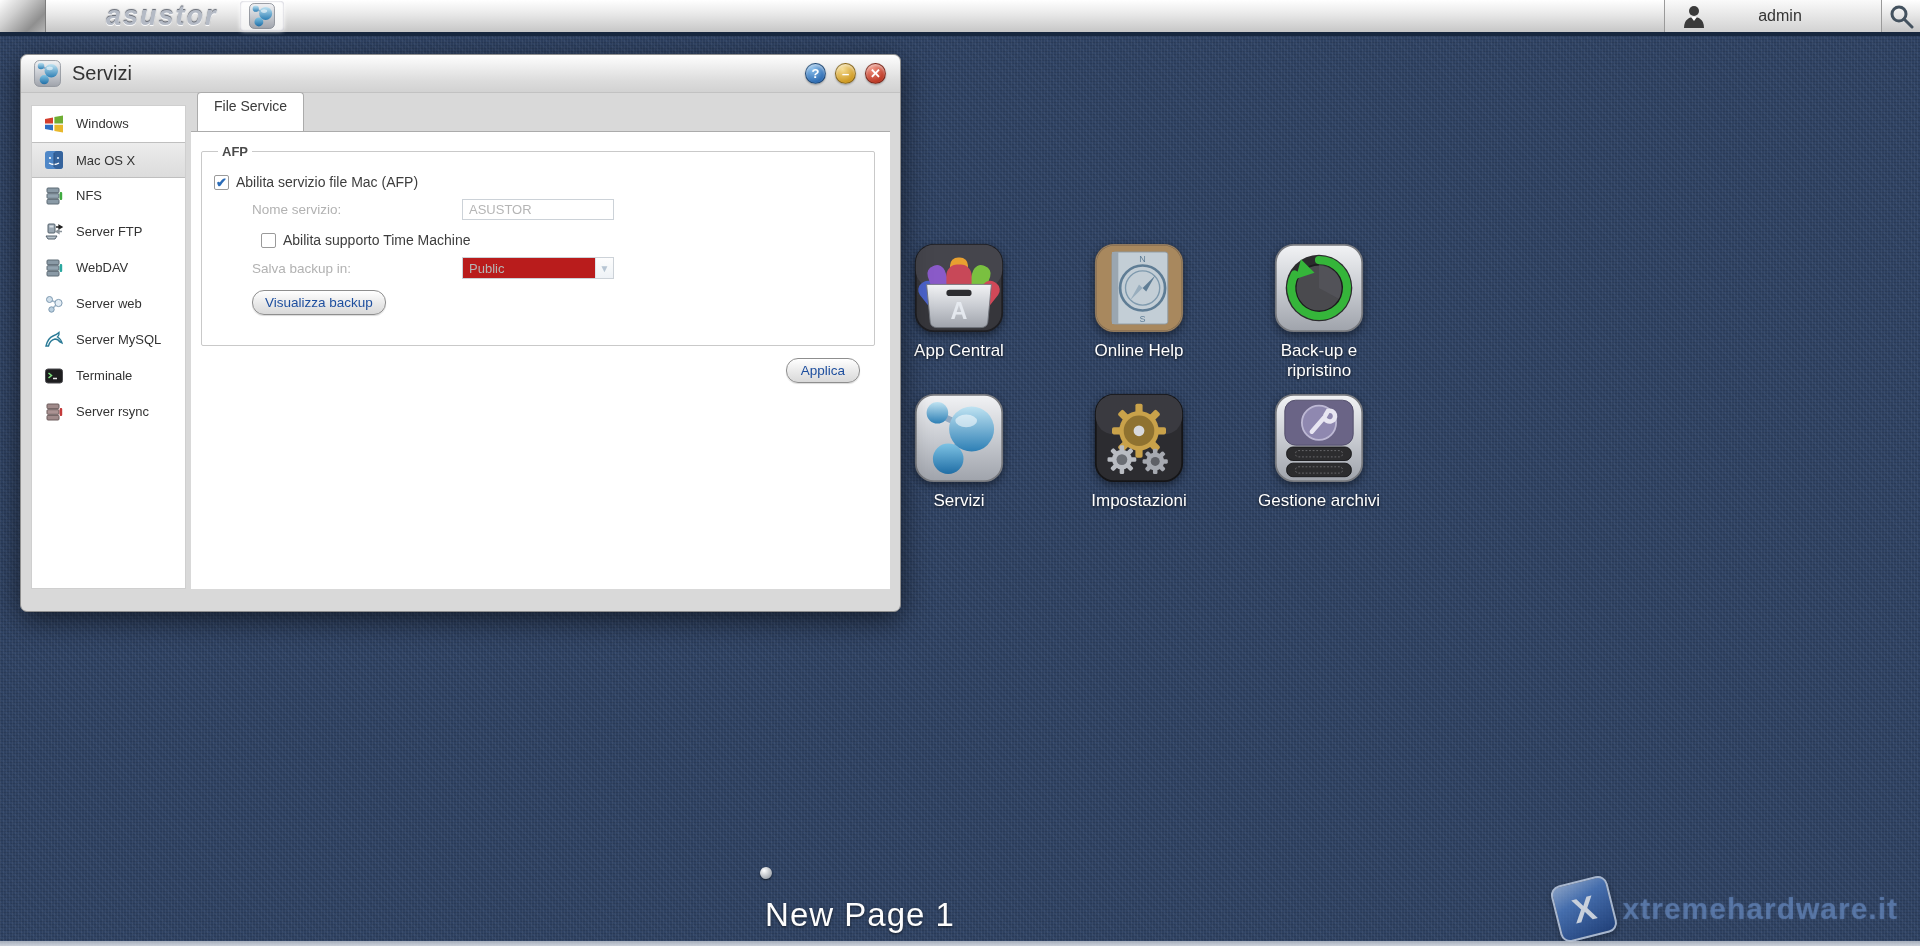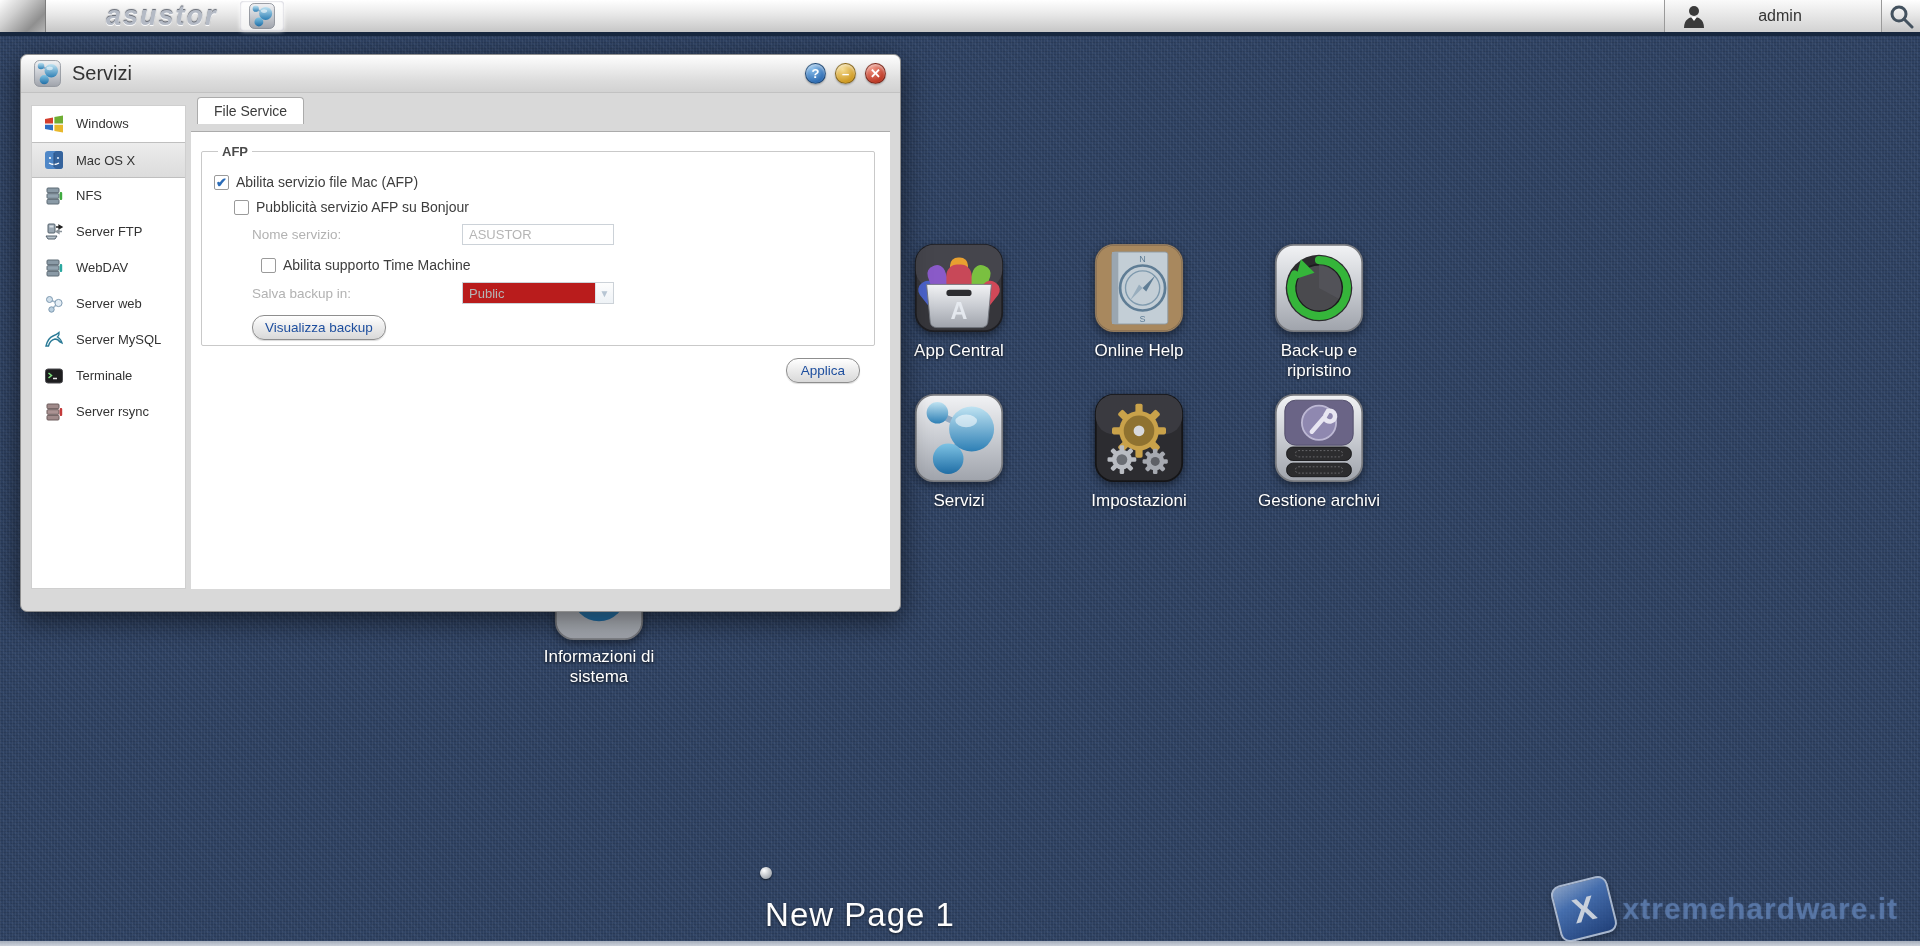--- a/index.html
+++ b/index.html
@@ -59,21 +59,21 @@
     background:#fff; border:1px solid #cfcfcf; overflow:hidden; }
   .side-item { height:36px; display:flex; align-items:center; padding-left:12px; gap:12px;
     cursor:pointer; border-bottom:1px solid transparent; }
   .side-item .s-ico { width:20px; height:20px; flex:0 0 20px; }
   .side-item .s-label { font-size:13px; color:#333; }
   .side-item.selected { background:linear-gradient(#ececec,#dcdcdc);
     border-top:1px solid #bfbfbf; border-bottom:1px solid #bfbfbf; }
 
   
   .tabstrip { position:absolute; left:170px; top:49px; right:10px; height:28px; }
-  .tab { position:absolute; left:6px; bottom:8px; height:27px; padding:0 16px;
+  .tab { position:absolute; left:6px; bottom:0; height:40px; padding:0 16px;
     background:#fff; border:1px solid #ababab; border-bottom:none; border-radius:4px 4px 0 0;
     font-size:14px; color:#3b3b3b; line-height:26px; cursor:pointer; }
   .mainpanel { position:absolute; left:170px; top:76px; right:10px; bottom:22px;
     background:#fff; border-top:1px solid #ababab; }
 
   fieldset.afp { position:absolute; left:10px; top:12px; width:674px; height:202px;
     border:1px solid #c9c9c9; border-radius:2px; padding:6px 12px; }
   fieldset.afp legend { font-size:13px; font-weight:700; color:#4a4a4a; padding:0 4px; margin-left:4px; }
 
   .frow { display:flex; align-items:center; margin-top:9px; }
@@ -293,24 +293,20 @@
 
     <div class="mainpanel">
       <fieldset class="afp">
         <legend>AFP</legend>
 
         <div class="frow">
           <div class="cbox">✔</div>
           <span class="clabel">Abilita servizio file Mac (AFP)</span>
         </div>
 
-        <div class="frow indent1">
-          <div class="cbox"></div>
-          <span class="clabel">Pubblicità servizio AFP su Bonjour</span>
-        </div>
 
         <div class="frow">
           <span class="flabel">Nome servizio:</span>
           <input class="tinput" disabled="" value="ASUSTOR" style="">
         </div>
 
         <div class="frow indent1" style="margin-top:12px;padding-left:27px;">
           <div class="cbox"></div>
           <span class="clabel">Abilita supporto Time Machine</span>
         </div>
@@ -437,28 +433,20 @@
       <circle cx="50" cy="33" r="19" fill="none" stroke="#bdb8d4" stroke-width="2"></circle>
       <path d="M42 43 L56 27 M56 27 a6 6 0 1 0 4 -7 l-3 5" stroke="#e8e6f2" stroke-width="5" fill="none" stroke-linecap="round"></path>
       <rect x="14" y="60" width="72" height="15" rx="7" fill="#2c2c2e" stroke="#151517"></rect>
       <rect x="14" y="78" width="72" height="15" rx="7" fill="#2c2c2e" stroke="#151517"></rect>
       <rect x="24" y="64" width="52" height="7" rx="3" fill="none" stroke="#6e6e72" stroke-dasharray="2 2"></rect>
       <rect x="24" y="82" width="52" height="7" rx="3" fill="none" stroke="#6e6e72" stroke-dasharray="2 2"></rect>
     </svg>
     <div class="dlabel">Gestione archivi</div>
   </div>
 
-  <div class="dcell partial" style="left:524px; top:551px;">
-    <svg class="big" viewBox="0 0 100 100">
-      <rect x="2" y="2" width="96" height="96" rx="20" fill="url(#silver)" stroke="#77797e" stroke-width="2"></rect>
-      <circle cx="50" cy="48" r="30" fill="url(#bluesp2)"></circle>
-      <ellipse cx="50" cy="36" rx="20" ry="10" fill="rgba(255,255,255,.4)"></ellipse>
-    </svg>
-    <div class="dlabel">Informazioni di sistema</div>
-  </div>
 
   <div class="page-dot"></div>
   <div class="page-title">New Page 1</div>
 
   <div class="watermark">
     <div class="wm-x">
       <span>X</span>
     </div>
     <div class="wm-text">xtremehardware.it</div>
   </div>

